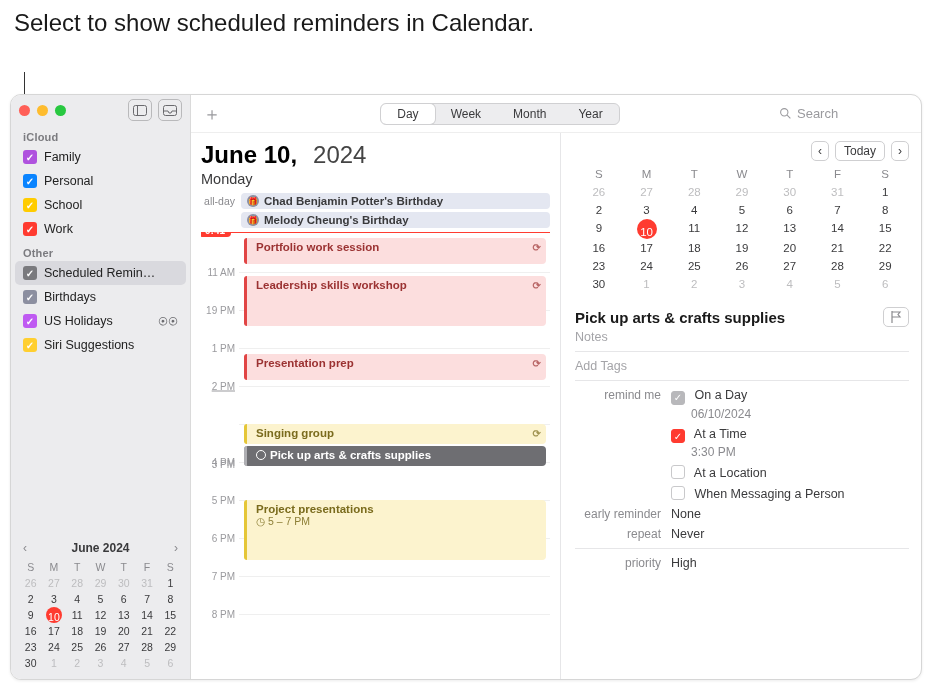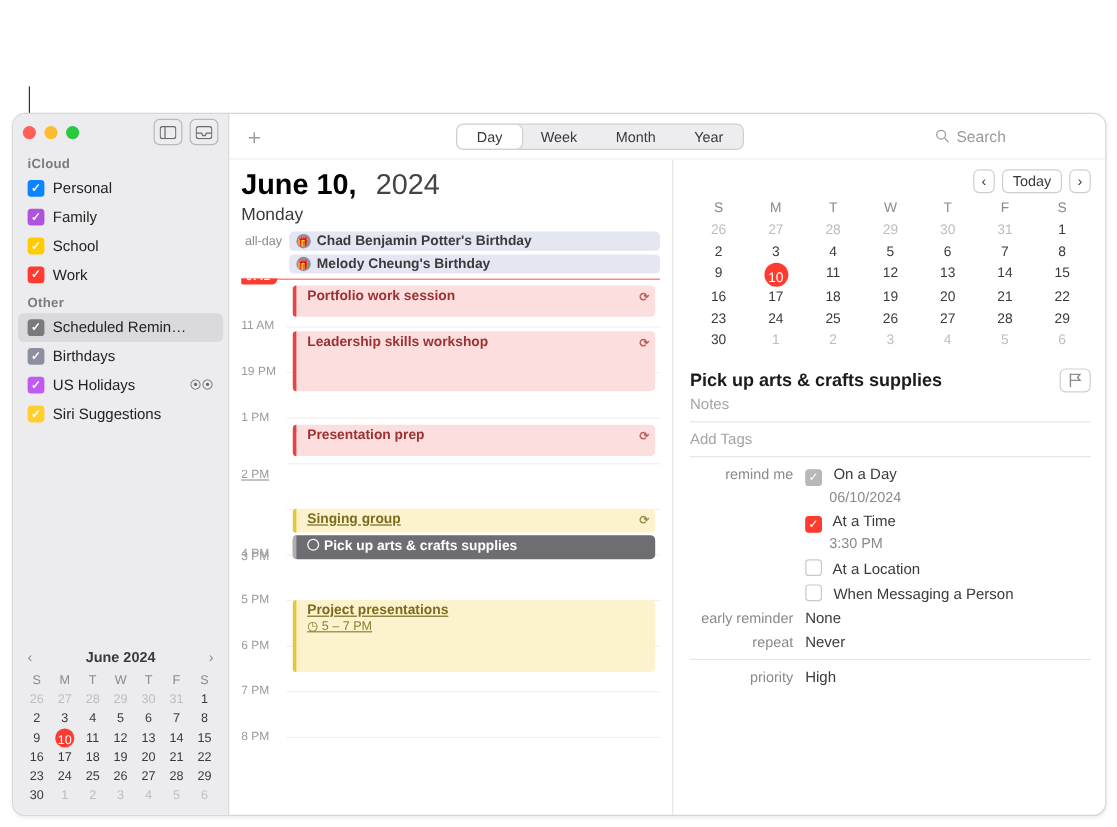--- a/index.html
+++ b/index.html
@@ -61,29 +61,29 @@
 .dow { font-size:14.5px; color:#3a3a3c; margin-top:2px; margin-bottom:6px; }
 .allday { display:flex; align-items:flex-start; gap:6px; margin-bottom:4px; }
 .allday .lbl { font-size:10.5px; color:#8a8a8e; width:34px; text-align:right; padding-top:2px; }
 .ad-ev { flex:1; display:flex; flex-direction:column; gap:3px; }
 .bday { background:#e4e7f1; border-radius:4px; padding:2px 6px; font-size:11.5px; font-weight:600; color:#3a3a3c; display:flex; align-items:center; gap:5px; }
 .bday .gift { width:12px;height:12px;border-radius:50%;background:#8c8fa0;display:inline-flex;align-items:center;justify-content:center;color:#fff;font-size:8px; }
 
 .timeline { flex:1; position:relative; overflow:hidden; }
 .hours { position:absolute; inset:0; }
 .hr { position:absolute; left:38px; right:0; border-top:1px solid #efefef; }
-.hrlbl { position:absolute; width:34px; text-align:left; font-size:10px; color:#9a9a9e; transform:translateY(-50%); }
+.hrlbl { position:absolute; width:34px; text-align:right; font-size:10px; color:#9a9a9e; transform:translateY(-50%); }
 .nowline { position:absolute; left:0; right:0; height:1px; background:#ff3b30; }
 .nowline .pill { position:absolute; left:-2px; top:-8px; background:#ff3b30; color:#fff; font-size:10px; font-weight:600; padding:1px 6px; border-radius:4px; }
 
 .ev { position:absolute; left:43px; right:4px; border-radius:4px; padding:3px 6px; font-size:11.5px; font-weight:600; display:flex; flex-direction:column; justify-content:flex-start; }
 .ev .bar { position:absolute; left:0; top:0; bottom:0; width:3px; border-radius:3px 0 0 3px; }
 .ev .rep { position:absolute; right:5px; top:4px; font-size:10px; opacity:.7; }
 .ev.red { background:#fcdede; color:#9b3232; } .ev.red .bar{background:#e14545;}
-.ev.yel { background:#fcf3ce; color:#7a6b1d;text-decoration:underline; } .ev.yel .bar{background:#e5c637;}
+.ev.yel { background:#fcf3ce; color:#7a6b1d; } .ev.yel .bar{background:#e5c637;}
 .ev.sel { background:#6e6e72; color:#fff; } .ev.sel .bar{background:#aeaeb2;}
 .ev .sub { font-size:10.5px; font-weight:500; opacity:.85; display:flex; align-items:center; gap:3px; }
 .ev .ttl { padding-left:6px; }
 .ev .circle { width:10px;height:10px;border:1.5px solid #fff;border-radius:50%;display:inline-block;margin-right:4px;vertical-align:-1px; }
 
 
 .insp { flex:1; padding:8px 12px 0 14px; display:flex; flex-direction:column; font-size:12.5px; color:#3a3a3c; overflow:hidden; }
 .insp-top { display:flex; justify-content:flex-end; align-items:center; gap:6px; margin-bottom:4px; }
 .btn { border:1px solid #cfcfd1; border-radius:5px; padding:2px 8px; font-size:12px; background:#fff; }
 .btn.sq { padding:2px 6px; }
@@ -108,20 +108,21 @@
 .chk.on::after{content:'✓';}
 .chk.grey { background:#b8b8bb; border-color:#b8b8bb; }
 .chk.grey::after{content:'✓';}
 .sub-v { color:#8a8a8e; font-size:12px; padding-left:20px; margin-top:2px; }
 
 </style>
 </head>
 <body>
 
 <div class="wrap">
+  <div class="callout">Select to show scheduled reminders in Calendar.</div>
   <div class="callout-line"></div>
 
   <div class="window">
 
     <div class="sidebar">
       <div class="titlebar">
         <div class="traffic">
           <div class="dot red"></div>
           <div class="dot yellow"></div>
           <div class="dot green"></div>
@@ -137,26 +138,26 @@
           <svg width="14" height="11" viewBox="0 0 14 11">
               <rect x="0.5" y="0.5" width="13" height="10" rx="2" fill="none" stroke="#6a6a6e"></rect>
               <path d="M0.5 6 H5 L6 8 H8 L9 6 H13.5" fill="none" stroke="#6a6a6e"></path>
             </svg>
         </div>
       </div>
 
       <div id="sb-groups">
           <div class="sec-h">iCloud</div>
           <div class="cal-item">
+            <span class="cb" style="background: rgb(175, 82, 222);"></span>
+            <span class="label">Family</span>
+          </div>
+          <div class="cal-item">
             <span class="cb" style="background: rgb(10, 132, 255);"></span>
             <span class="label">Personal</span>
-          </div>
-          <div class="cal-item">
-            <span class="cb" style="background: rgb(175, 82, 222);"></span>
-            <span class="label">Family</span>
           </div>
           <div class="cal-item">
             <span class="cb" style="background: rgb(255, 204, 0);"></span>
             <span class="label">School</span>
           </div>
           <div class="cal-item">
             <span class="cb" style="background: rgb(255, 59, 48);"></span>
             <span class="label">Work</span>
           </div>
           <div class="sec-h">Other</div>
@@ -283,21 +284,21 @@
 
           <div class="timeline" id="timeline">
             <div class="hours" id="hours">
                 <div class="hr" style="top: 40px;"></div>
                 <div class="hrlbl" style="top: 40px;">11 AM</div>
                 <div class="hr" style="top: 78px;"></div>
                 <div class="hrlbl" style="top: 78px;">19 PM</div>
                 <div class="hr" style="top: 116px;"></div>
                 <div class="hrlbl" style="top: 116px;">1 PM</div>
                 <div class="hr" style="top: 154px;"></div>
-                <div class="hrlbl" style="top: 164px; text-decoration: underline;">2 PM</div>
+                <div class="hrlbl" style="top: 154px; text-decoration: underline;">2 PM</div>
                 <div class="hr" style="top: 192px;"></div>
                 <div class="hrlbl" style="top: 192px; margin-top: 40px;">3 PM</div>
                 <div class="hr" style="top: 230px;"></div>
                 <div class="hrlbl" style="top: 230px;">4 PM</div>
                 <div class="hr" style="top: 268px;"></div>
                 <div class="hrlbl" style="top: 268px;">5 PM</div>
                 <div class="hr" style="top: 306px;"></div>
                 <div class="hrlbl" style="top: 306px;">6 PM</div>
                 <div class="hr" style="top: 344px;"></div>
                 <div class="hrlbl" style="top: 344px;">7 PM</div>

